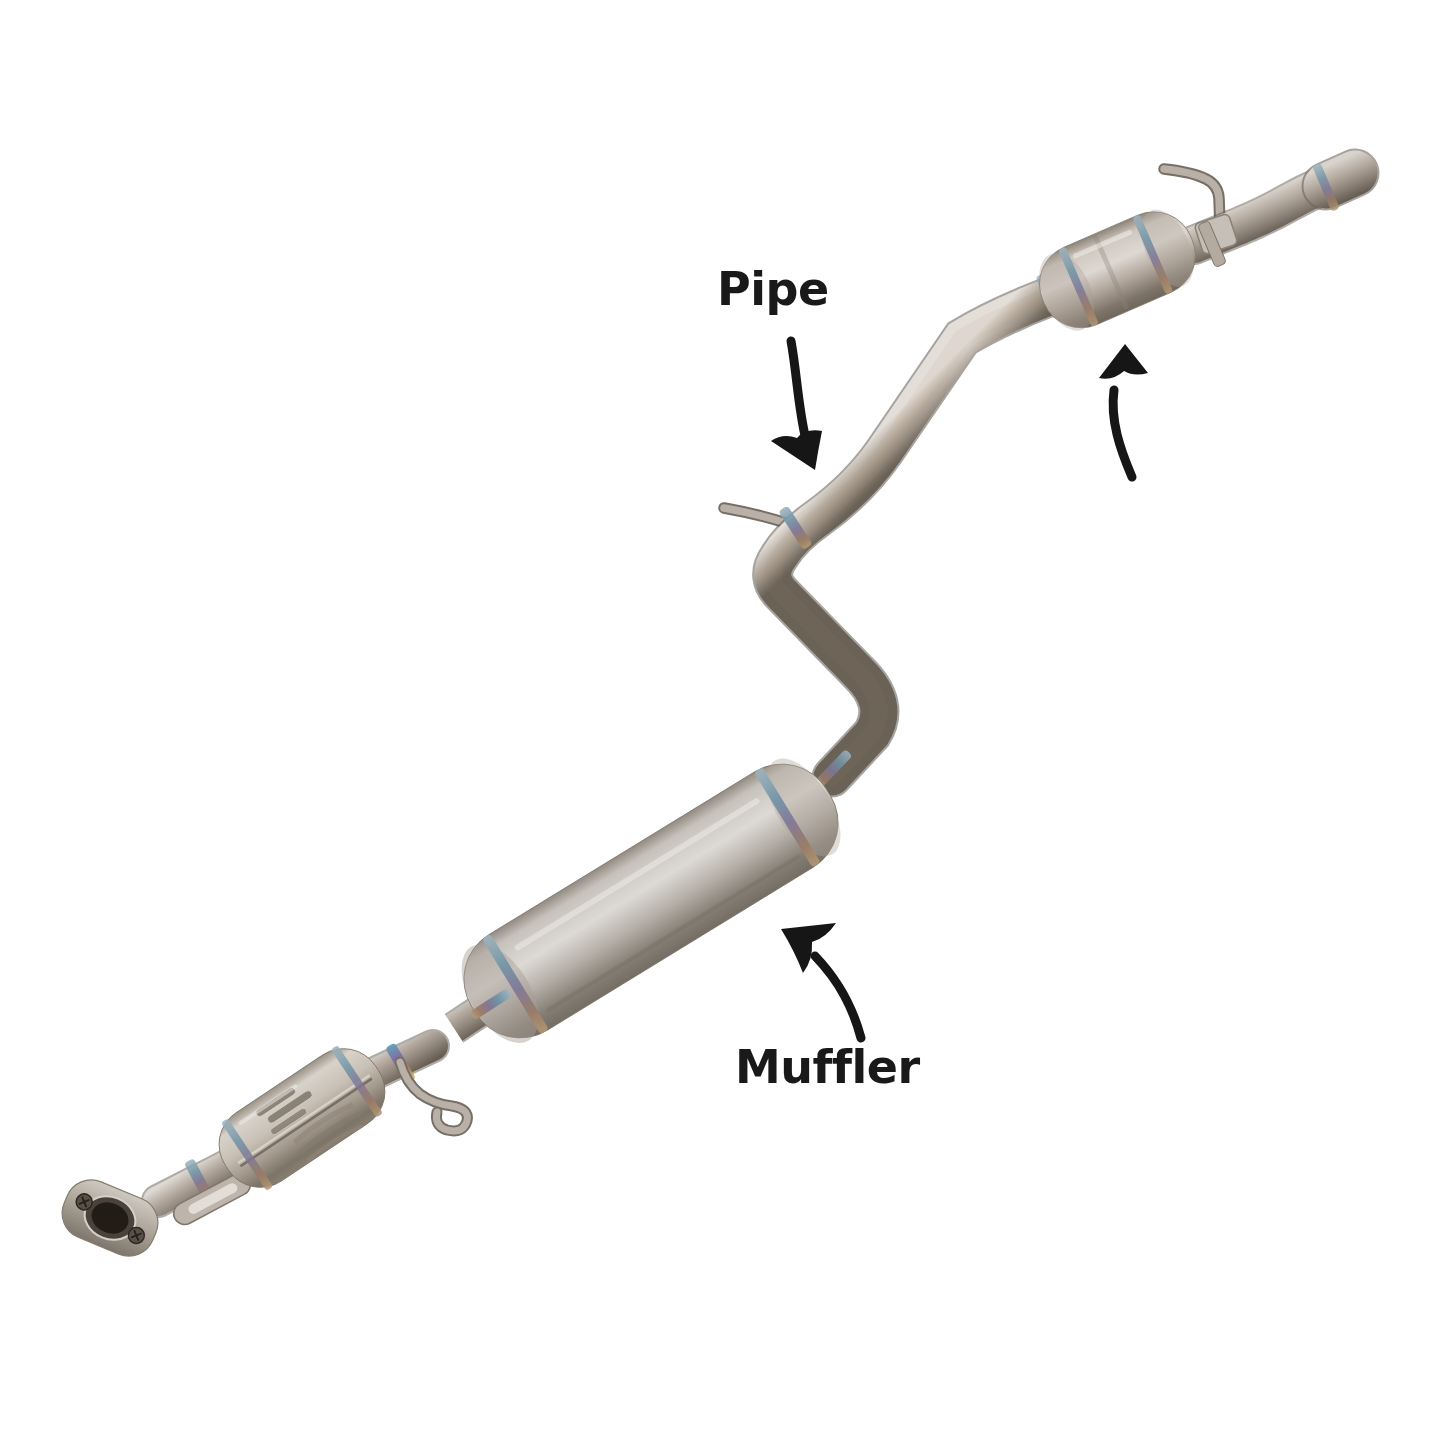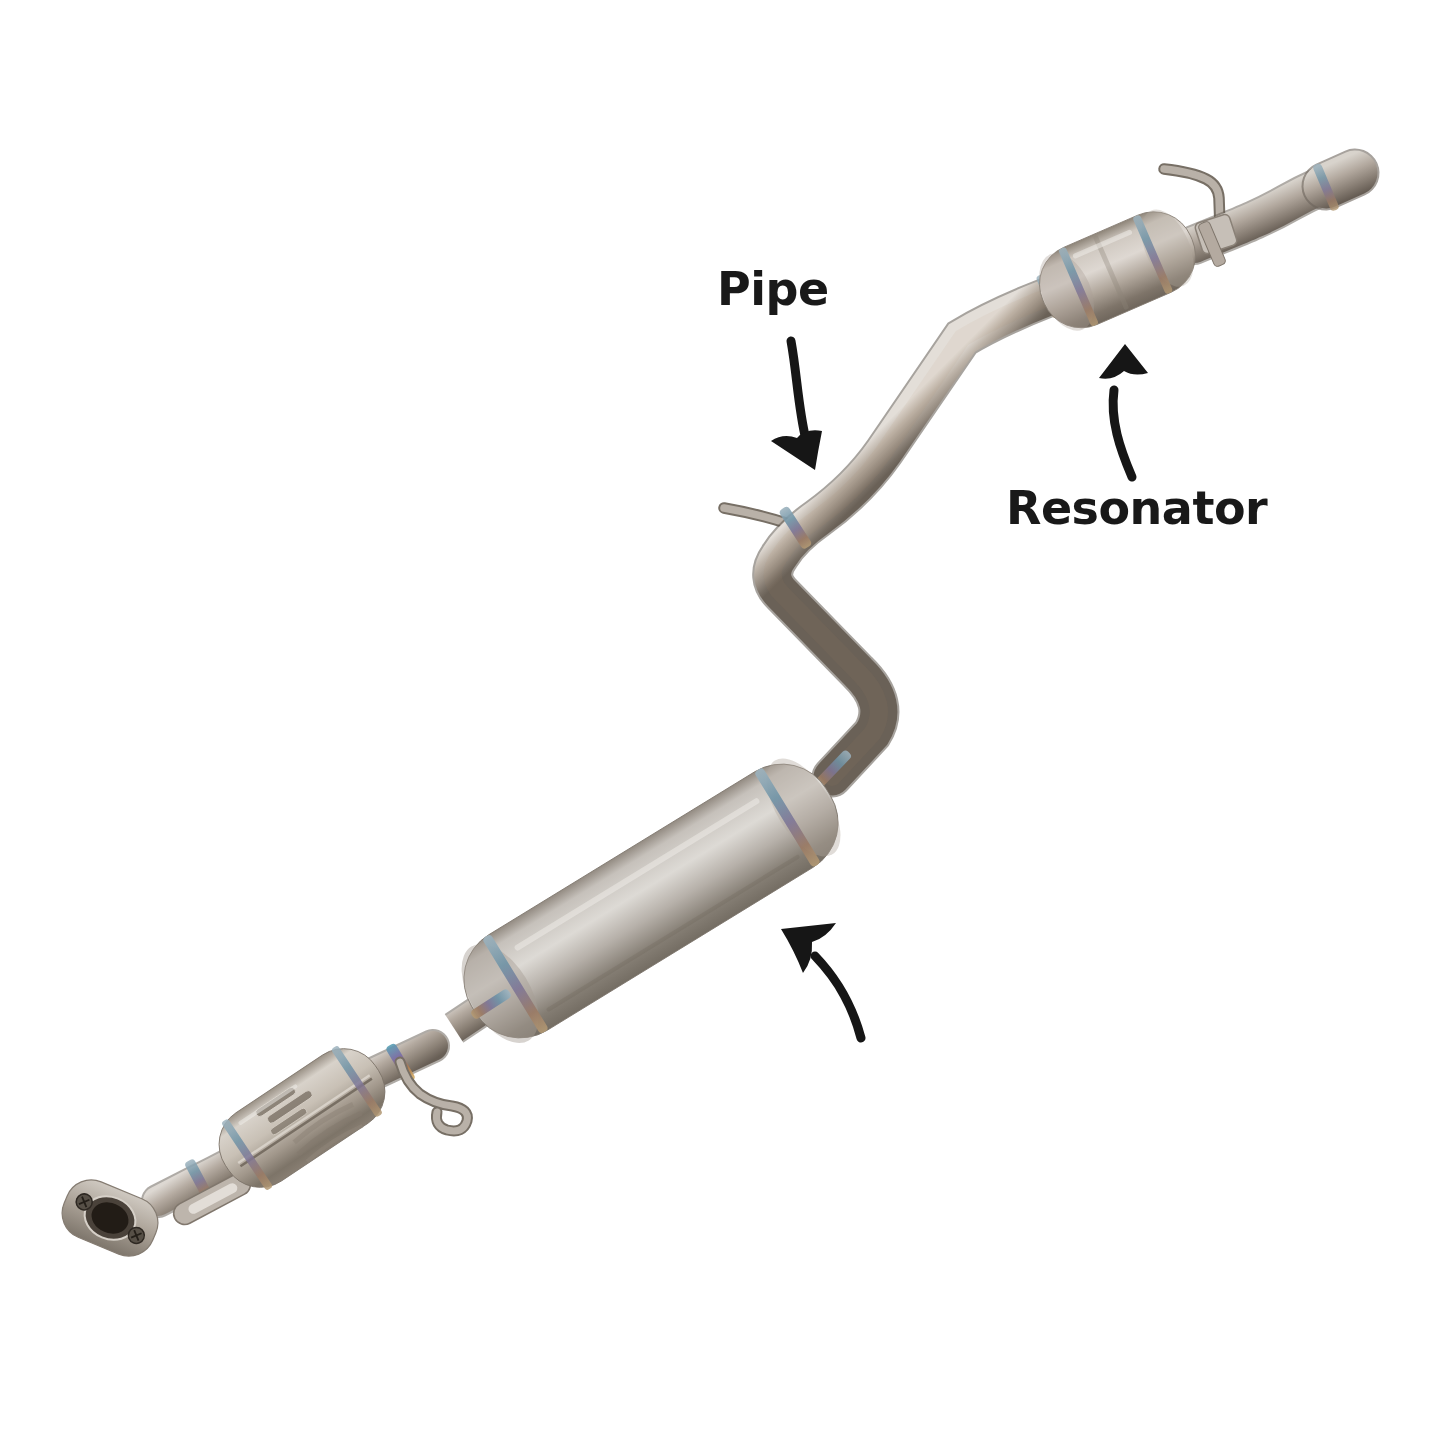--- a/index.html
+++ b/index.html
@@ -249,14 +249,14 @@
         <path d="M 1125 344 L 1148 373 Q 1134 377 1124 371 Q 1113 381 1099 378 Q 1112 361 1125 344 Z" stroke="none"></path>
       </g>
       <g>
         <path d="M 861 1038 C 853 1008 840 982 815 956" fill="none" stroke-width="9" stroke-linecap="round"></path>
         <path d="M 781 929 L 836 923 Q 826 938 812 942 Q 813 960 803 973 Q 794 950 781 929 Z" stroke="none"></path>
       </g>
     </g>
   </svg>
 
   <div class="part-label" id="label-pipe">Pipe</div>
-  <div class="part-label" id="label-resonator">Resonator</div>
+  <div class="part-label" id="label-muffler">Muffler</div>
 </div>
 
 </body></html>

